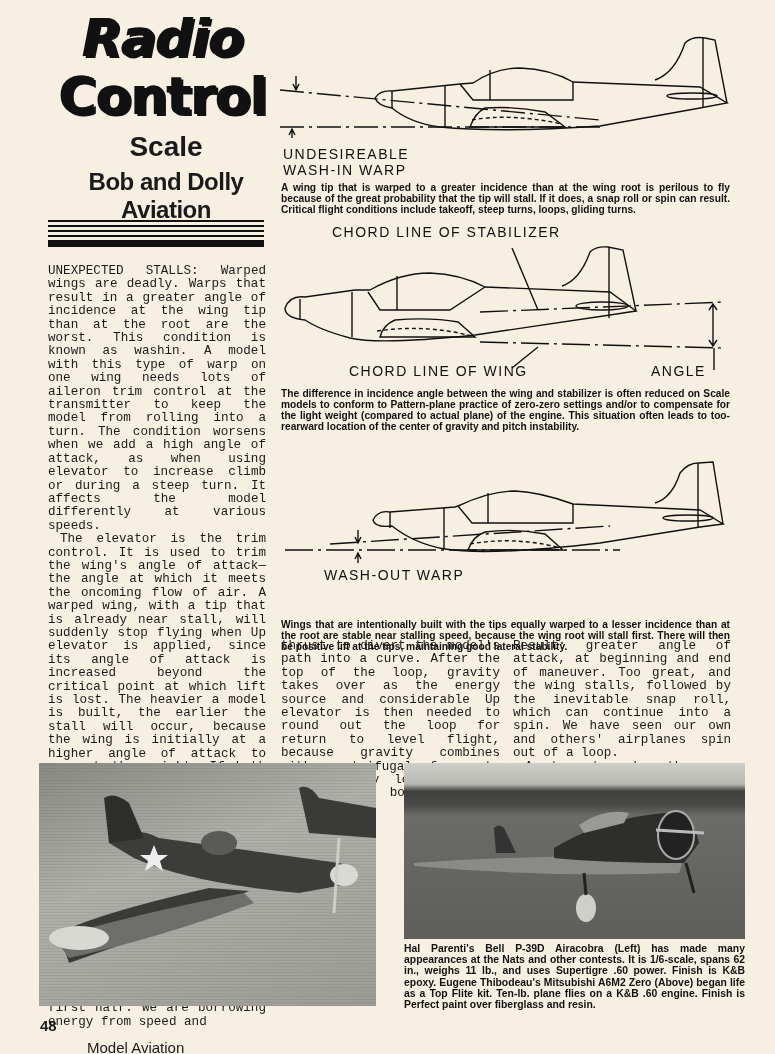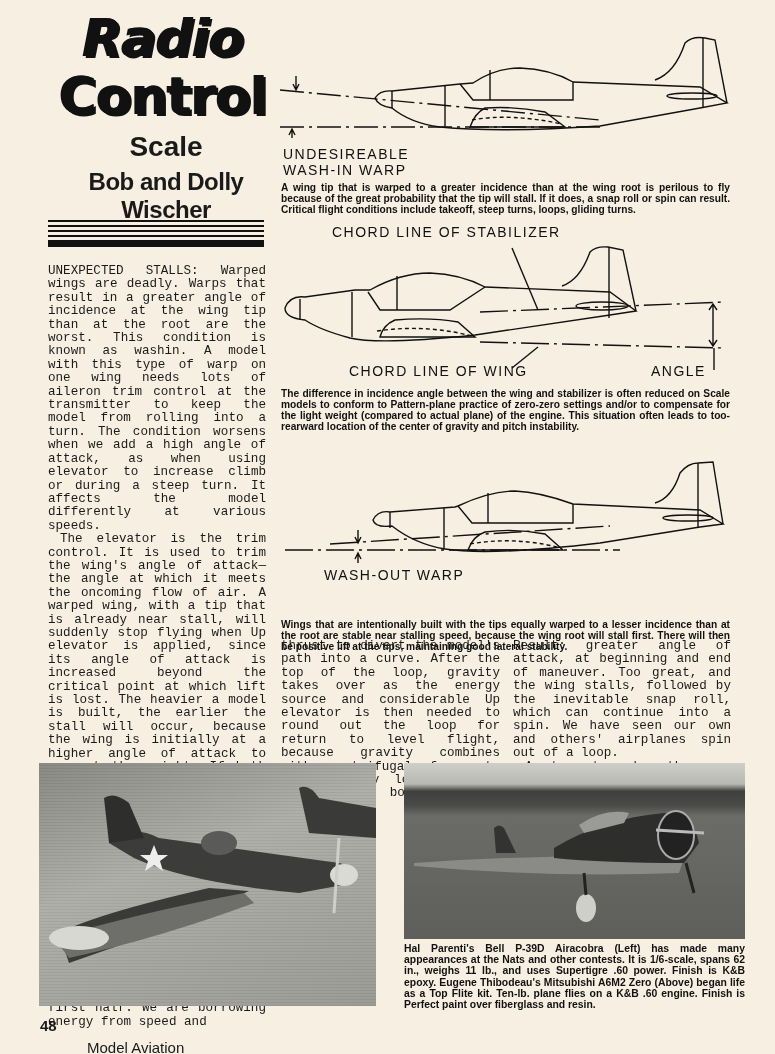--- a/index.html
+++ b/index.html
@@ -64,21 +64,21 @@
   }
 </style>
 </head>
 <body>
 
 <div class="mast-radio">Radio</div>
 <div class="mast-control">Control</div>
 <div class="mast-scale">Scale</div>
 <div class="mast-author">
   <div>Bob and Dolly</div>
-  <div>Wischer</div>
+  <div>Aviation</div>
 </div>
 <div class="mast-rules">
   <div style="height:2px"></div>
     <div style="height:2px"></div>
     <div style="height:2px"></div>
     <div style="height:2px"></div>
     <div style="height:7px"></div>
 </div>
 
 <svg class="drawing" style="left:280px;top:28px" width="460" height="110" viewBox="0 0 460 110">

